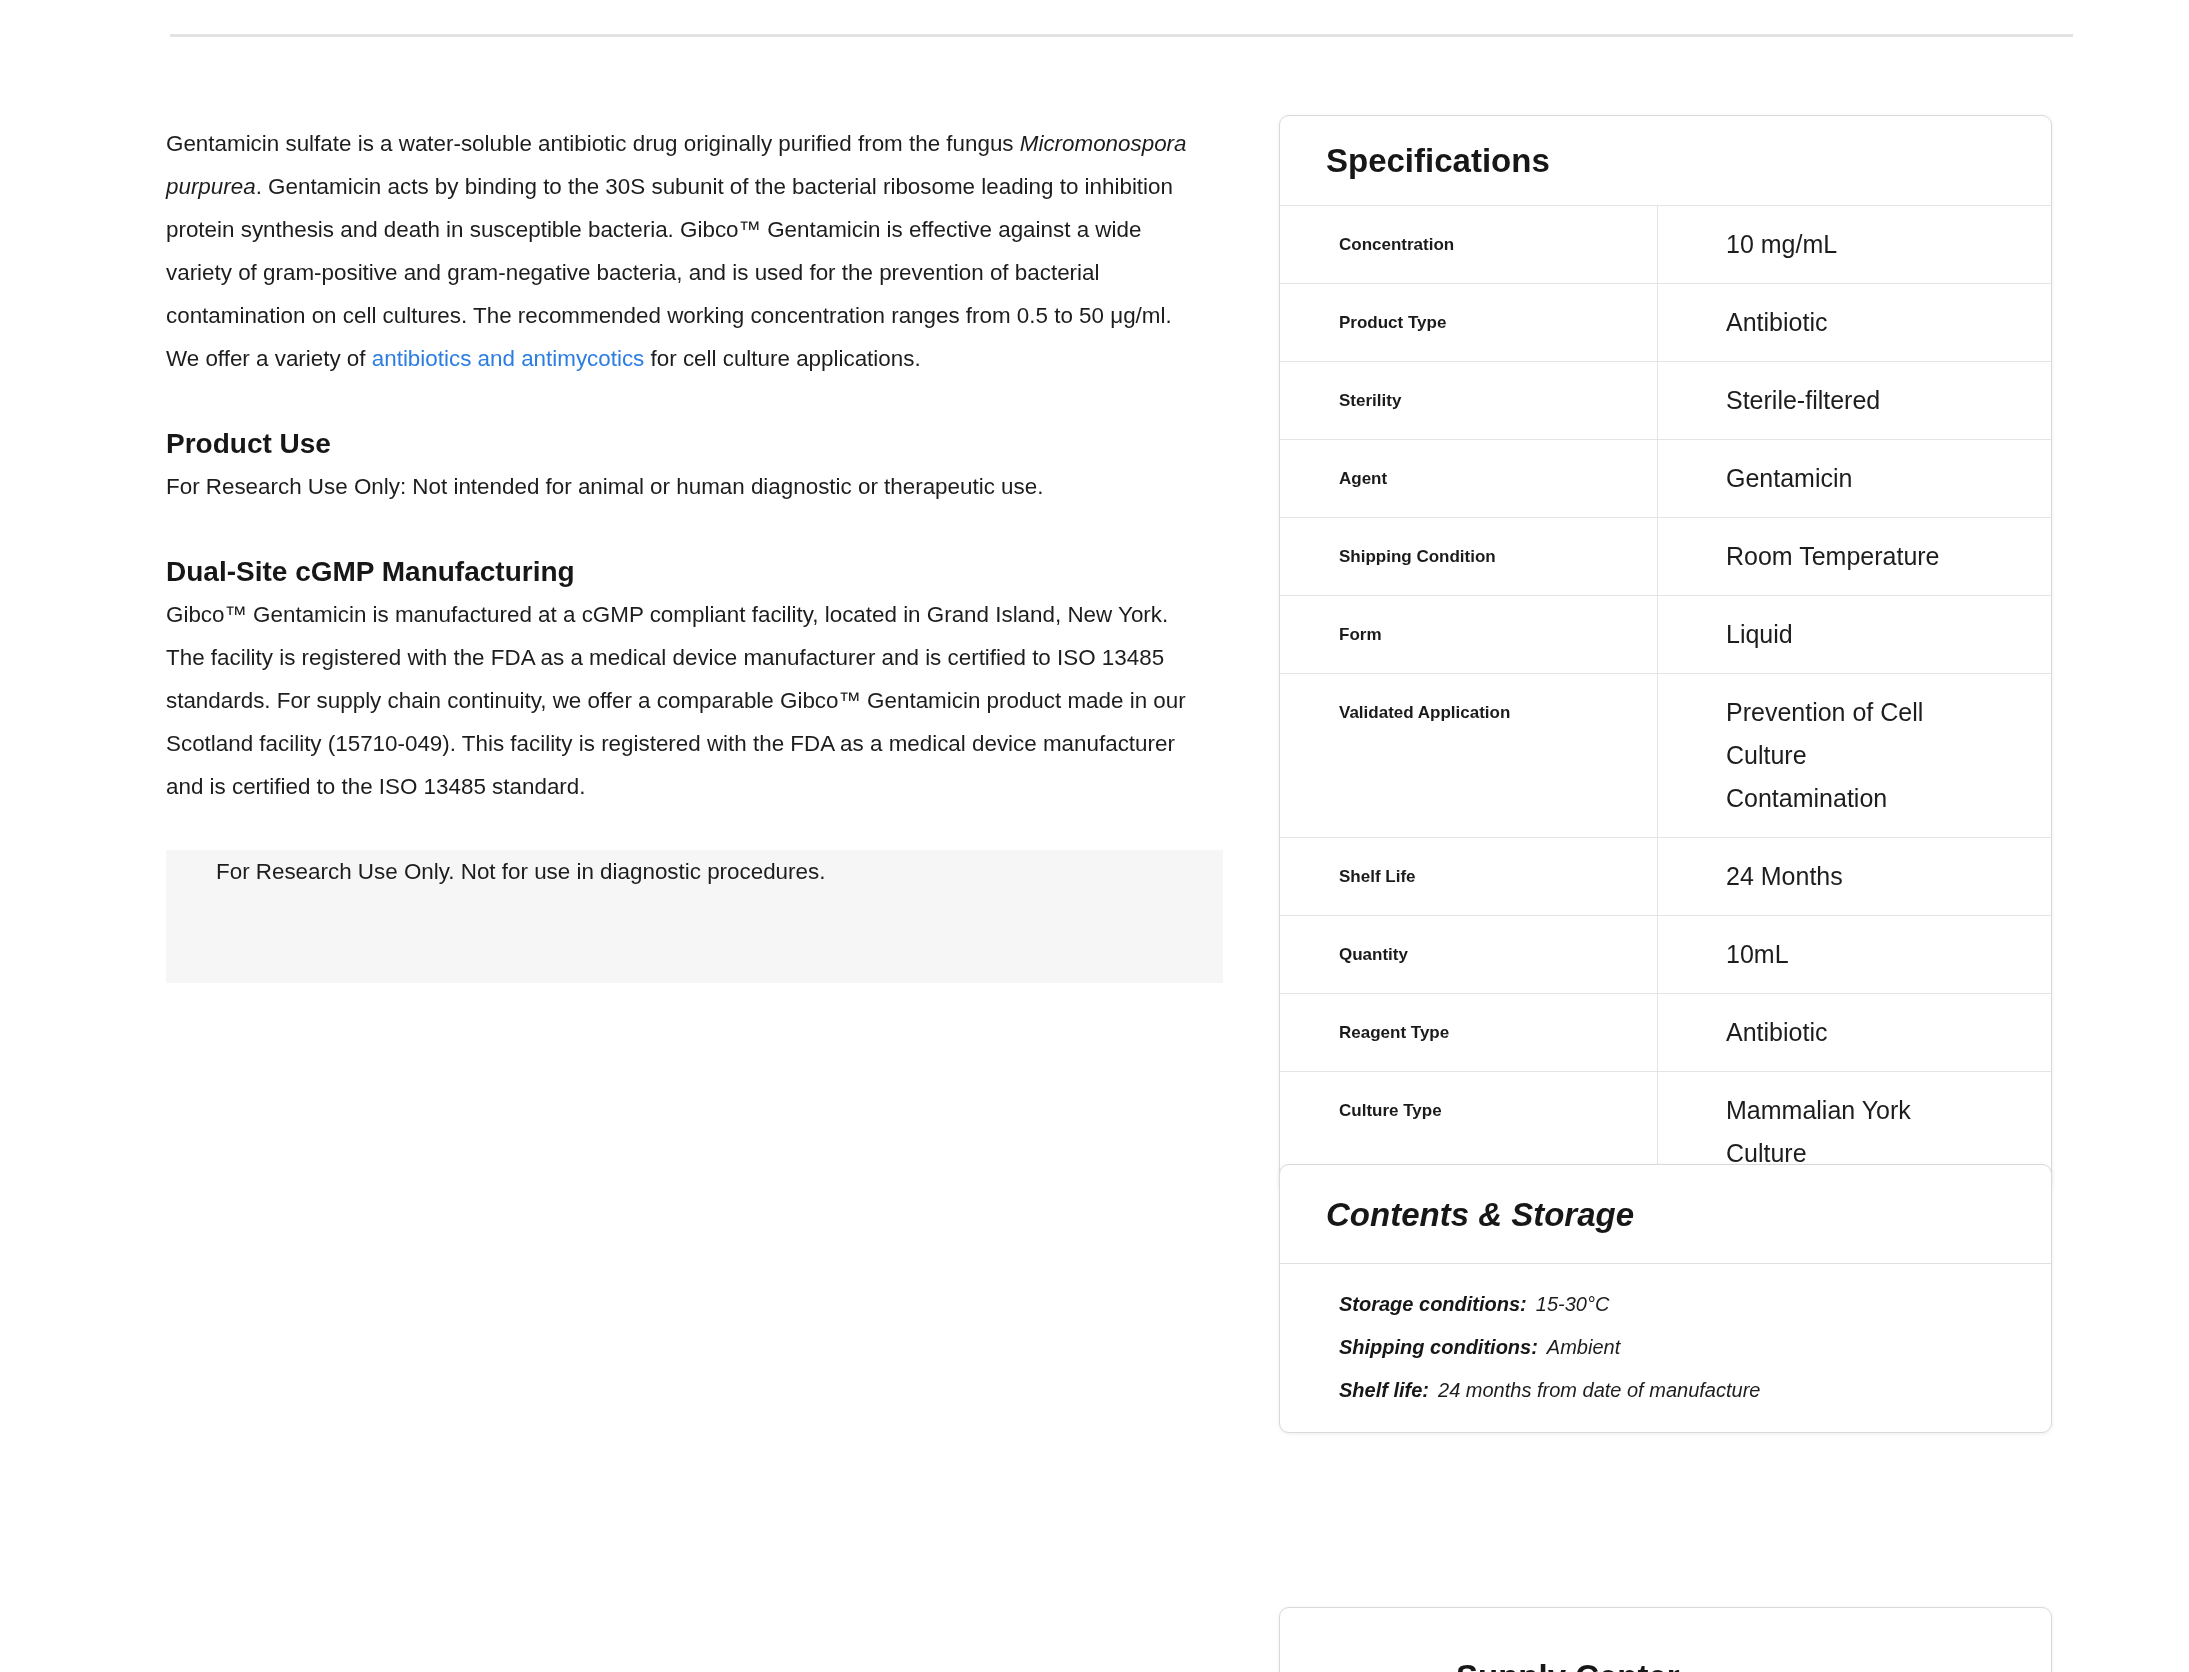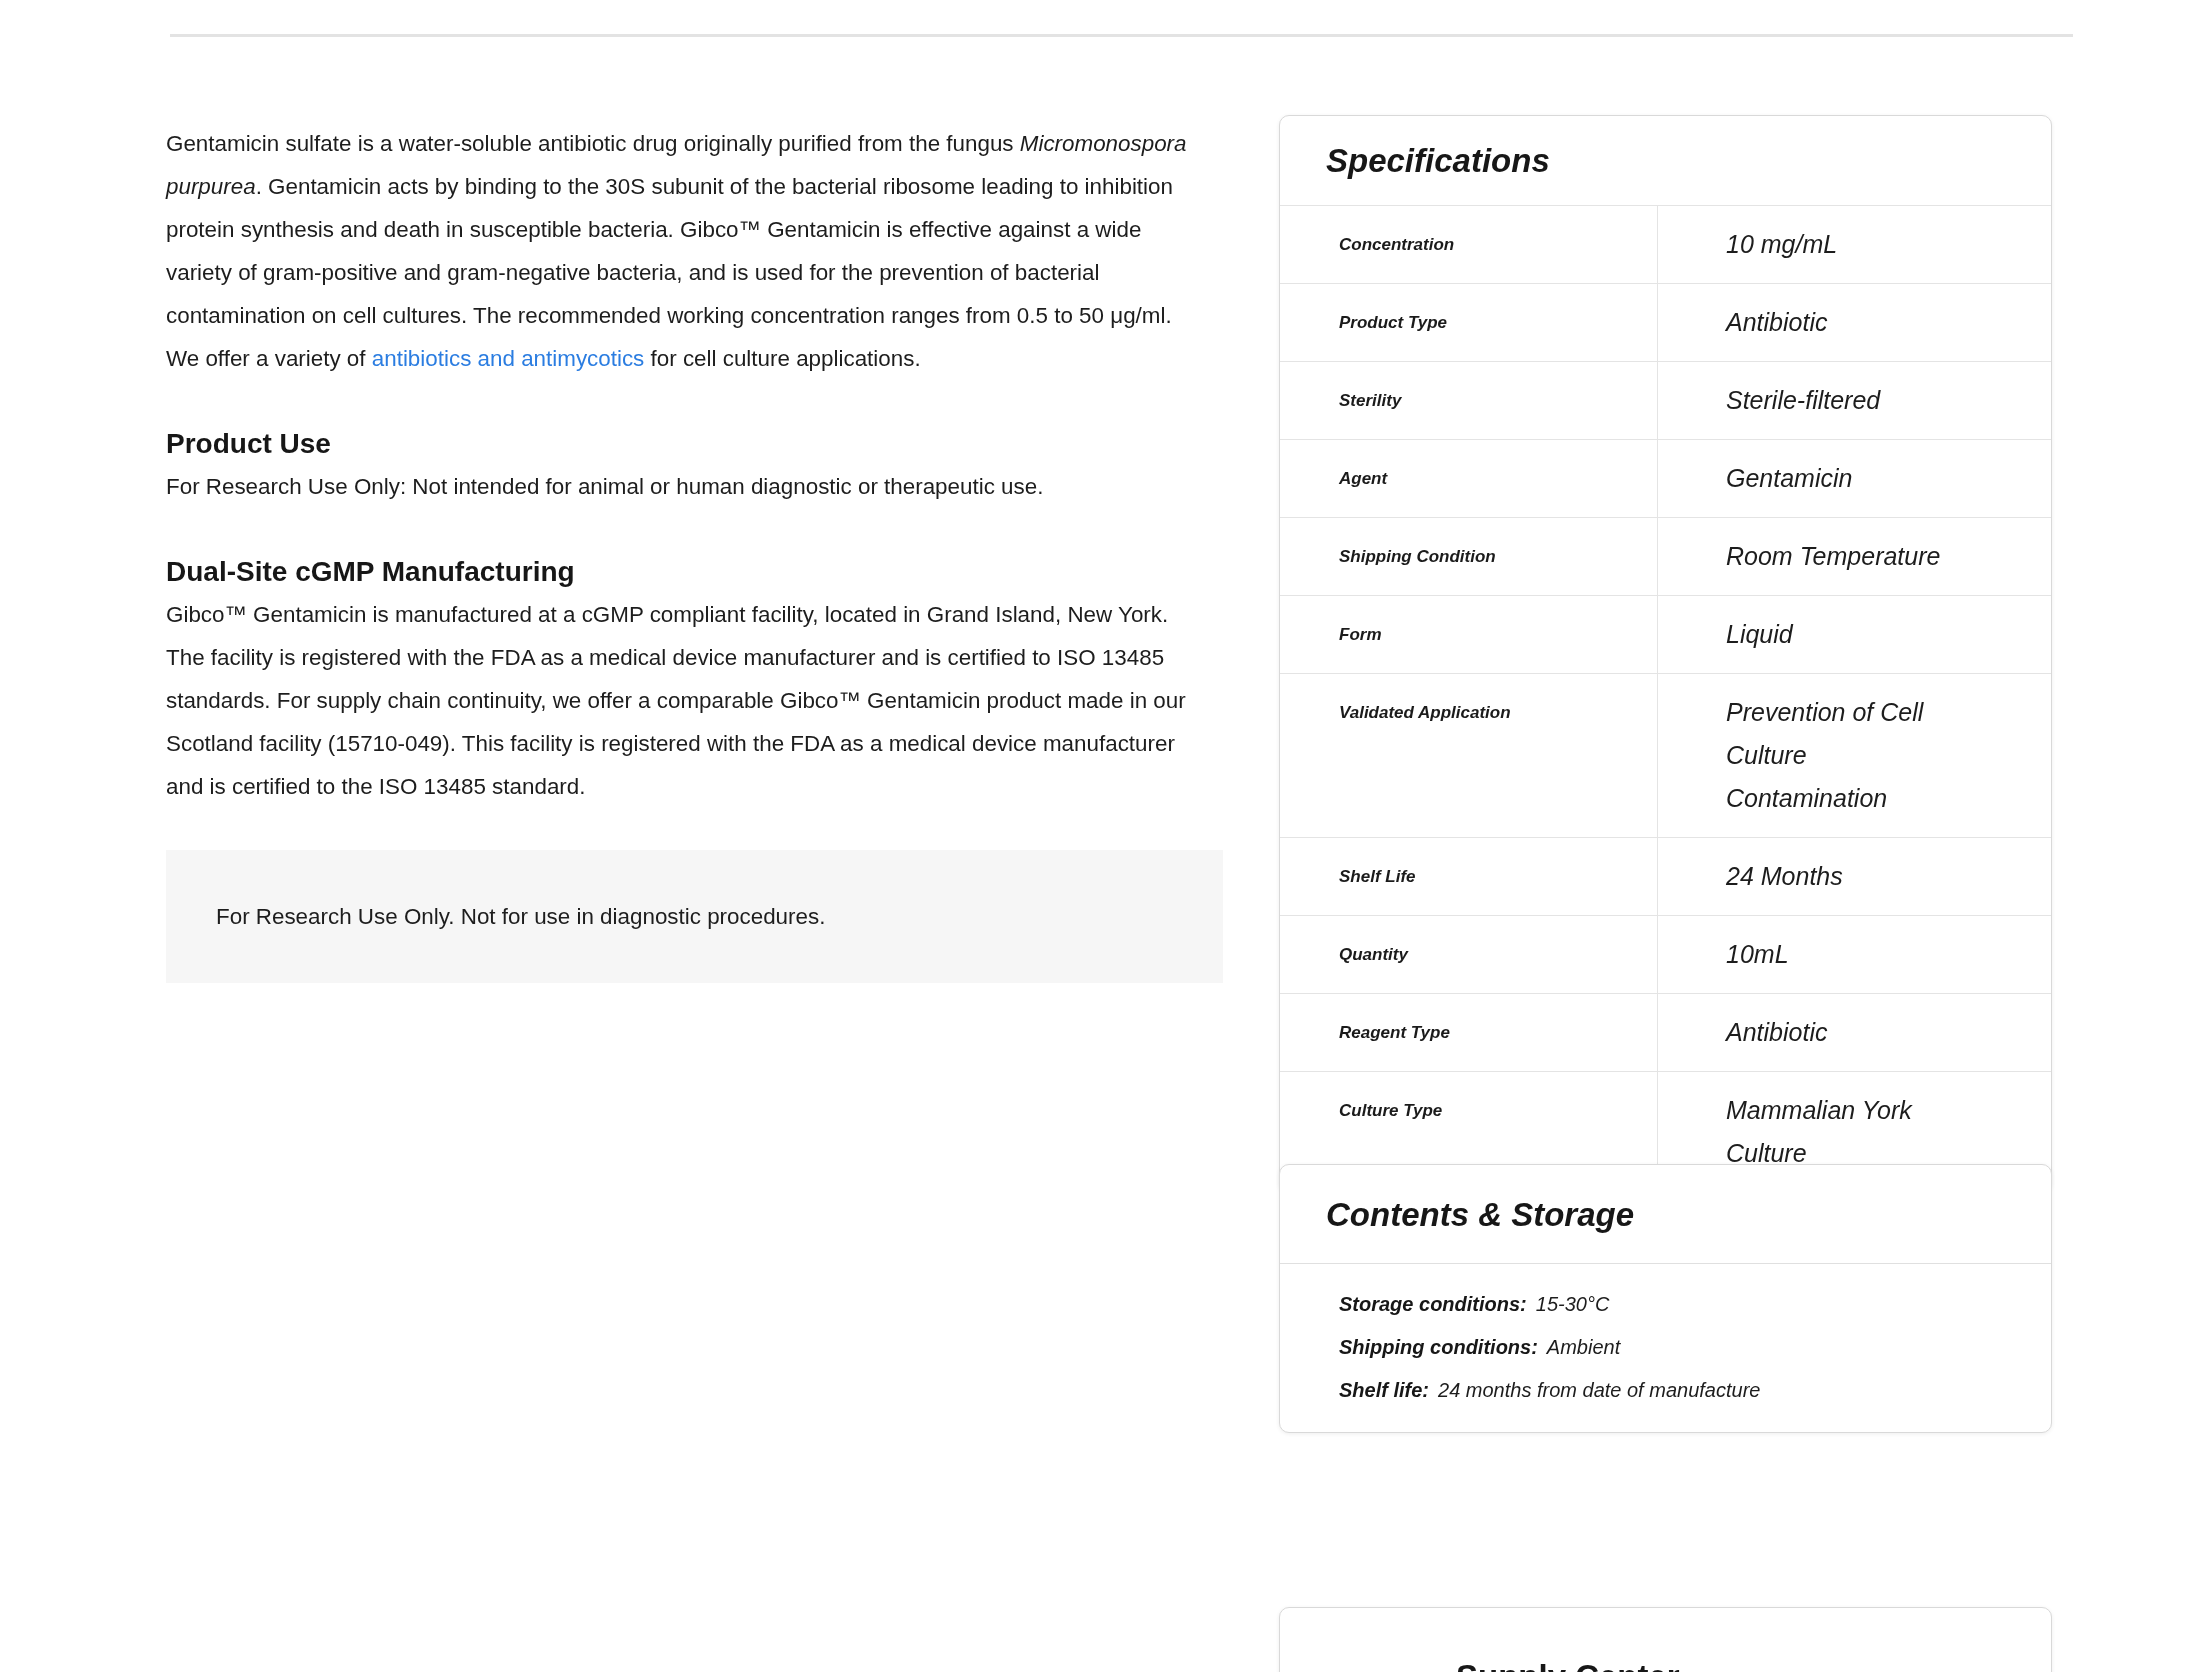--- a/index.html
+++ b/index.html
@@ -24,39 +24,39 @@
   .left-col p { margin: 0; }
   .left-col h3 {
     margin: 42px 0 0 0; font-size: 28px; line-height: 43px;
     font-weight: bold; color: #171717;
   }
   .species { font-style: italic; }
   .text-link { color: #2b7de1; text-decoration: none; cursor: pointer; }
 
   .rfu-box {
     margin-top: 42px; width: 1007px; height: 133px;
-    background: #f6f6f6; display: flex; align-items: center;
+    background: #f6f6f6; display: flex; 
     padding-left: 50px;
   }
 
   
   .card {
     position: absolute; left: 1279px; width: 773px;
     background: #ffffff; border: 1px solid #d9d9d9; border-radius: 10px;
     box-shadow: 0 1px 4px rgba(0,0,0,0.07);
     box-sizing: border-box;
     overflow: hidden;
   }
   .card-title {
     margin: 0; font-size: 33px; font-weight: bold; color: #171717;
     line-height: 1;
   }
 
   
-  .spec-card { top: 115px; font-style: italic; }
+  .spec-card { top: 115px; }
   .spec-header { height: 89px; display: flex; align-items: center; padding-left: 46px; }
   .spec-row {
     display: grid; grid-template-columns: 378px 1fr;
     border-top: 1px solid #e4e4e4;
   }
   .spec-label {
     padding: 17px 60px 17px 59px; font-weight: bold; color: #1b1b1b;
     font-size: 17px; line-height: 43px;
     border-right: 1px solid #e4e4e4;
   }

